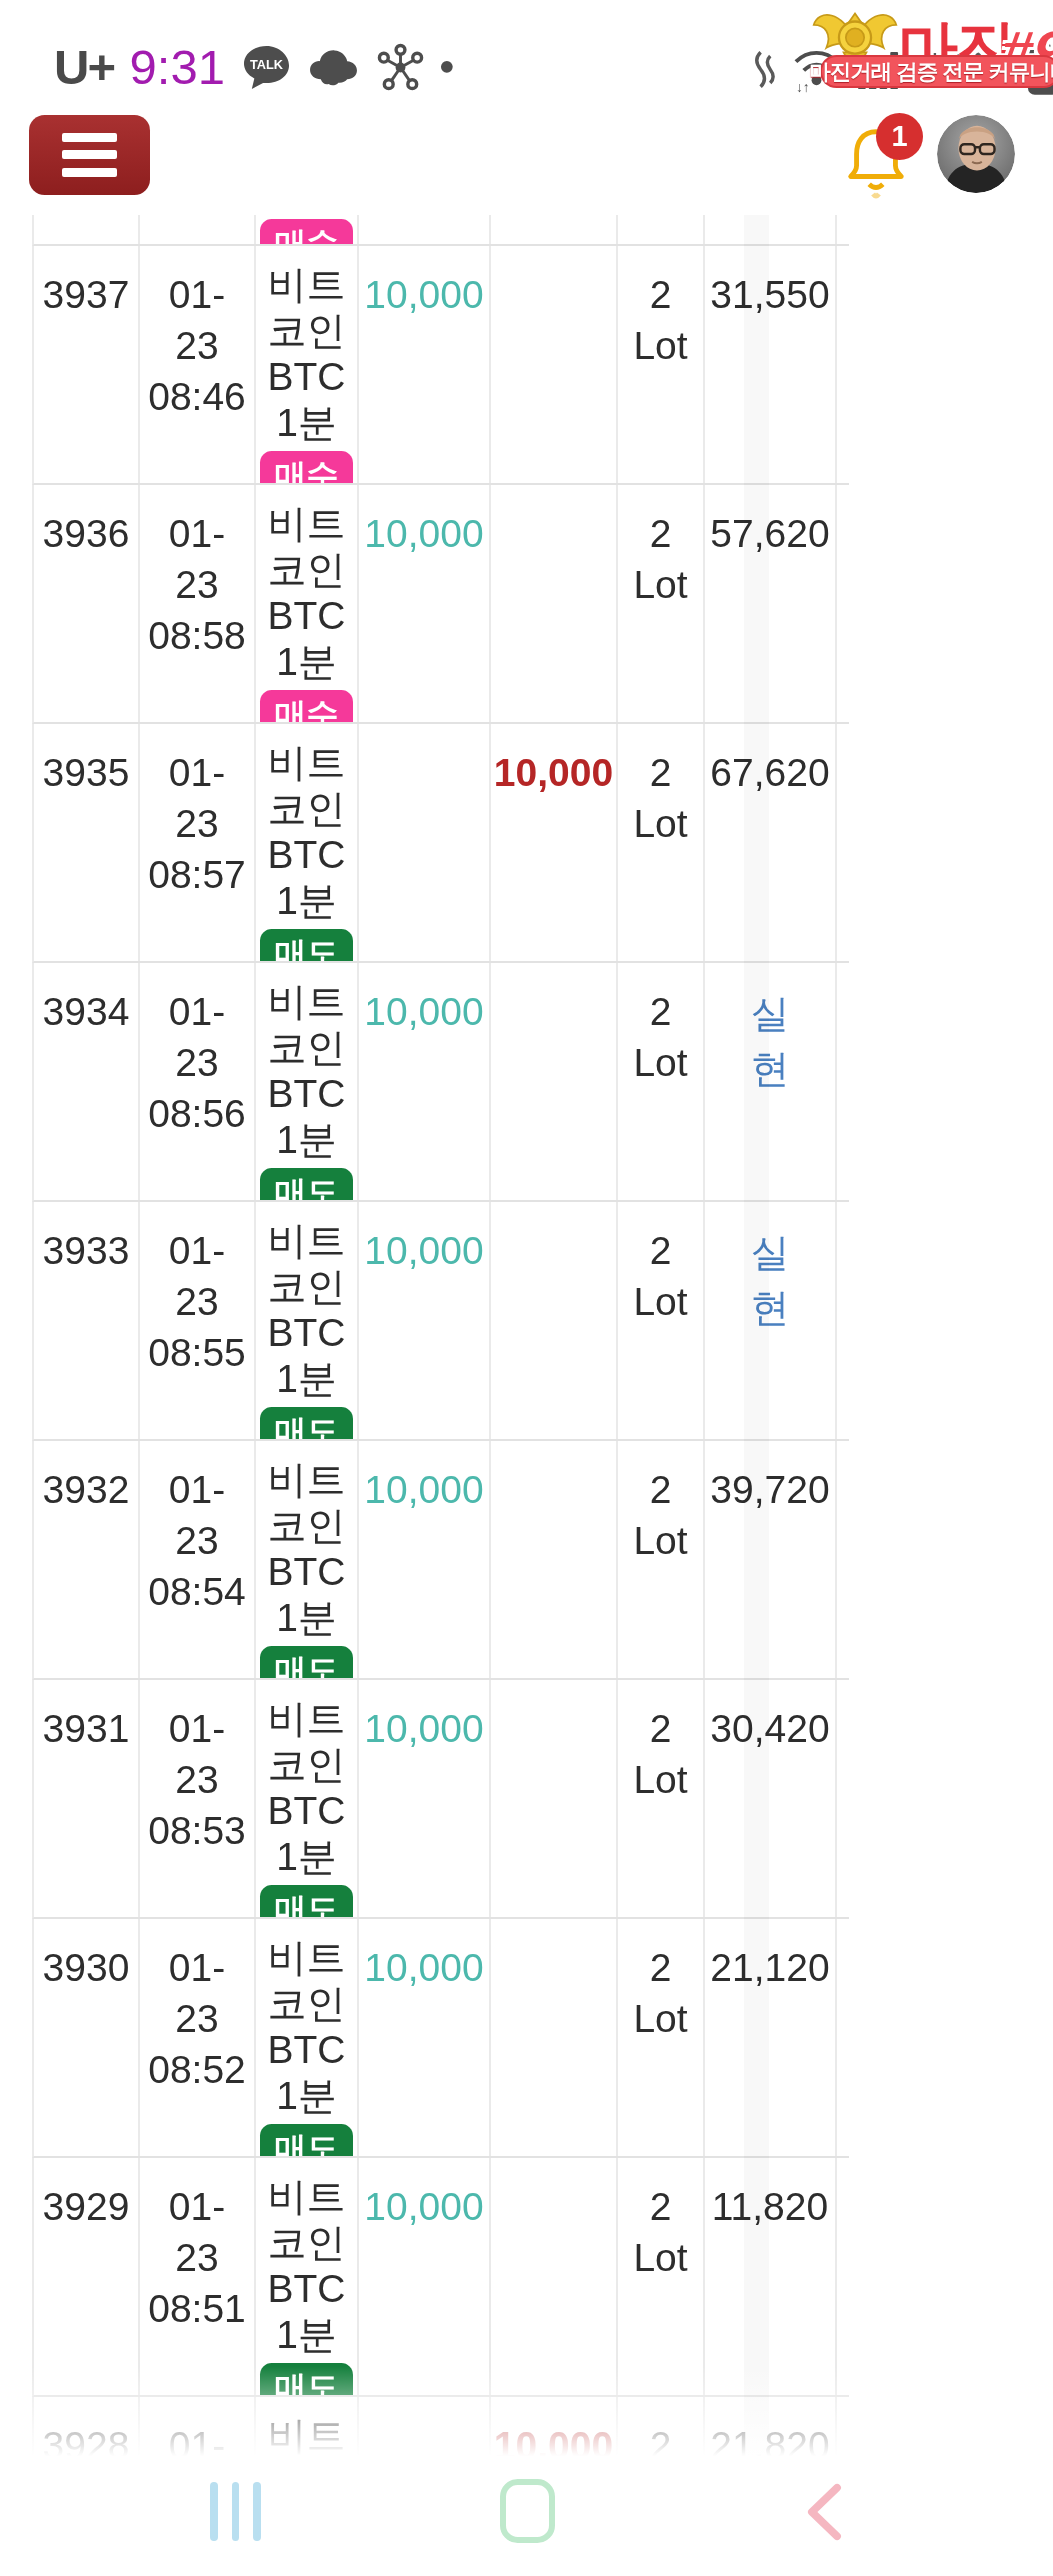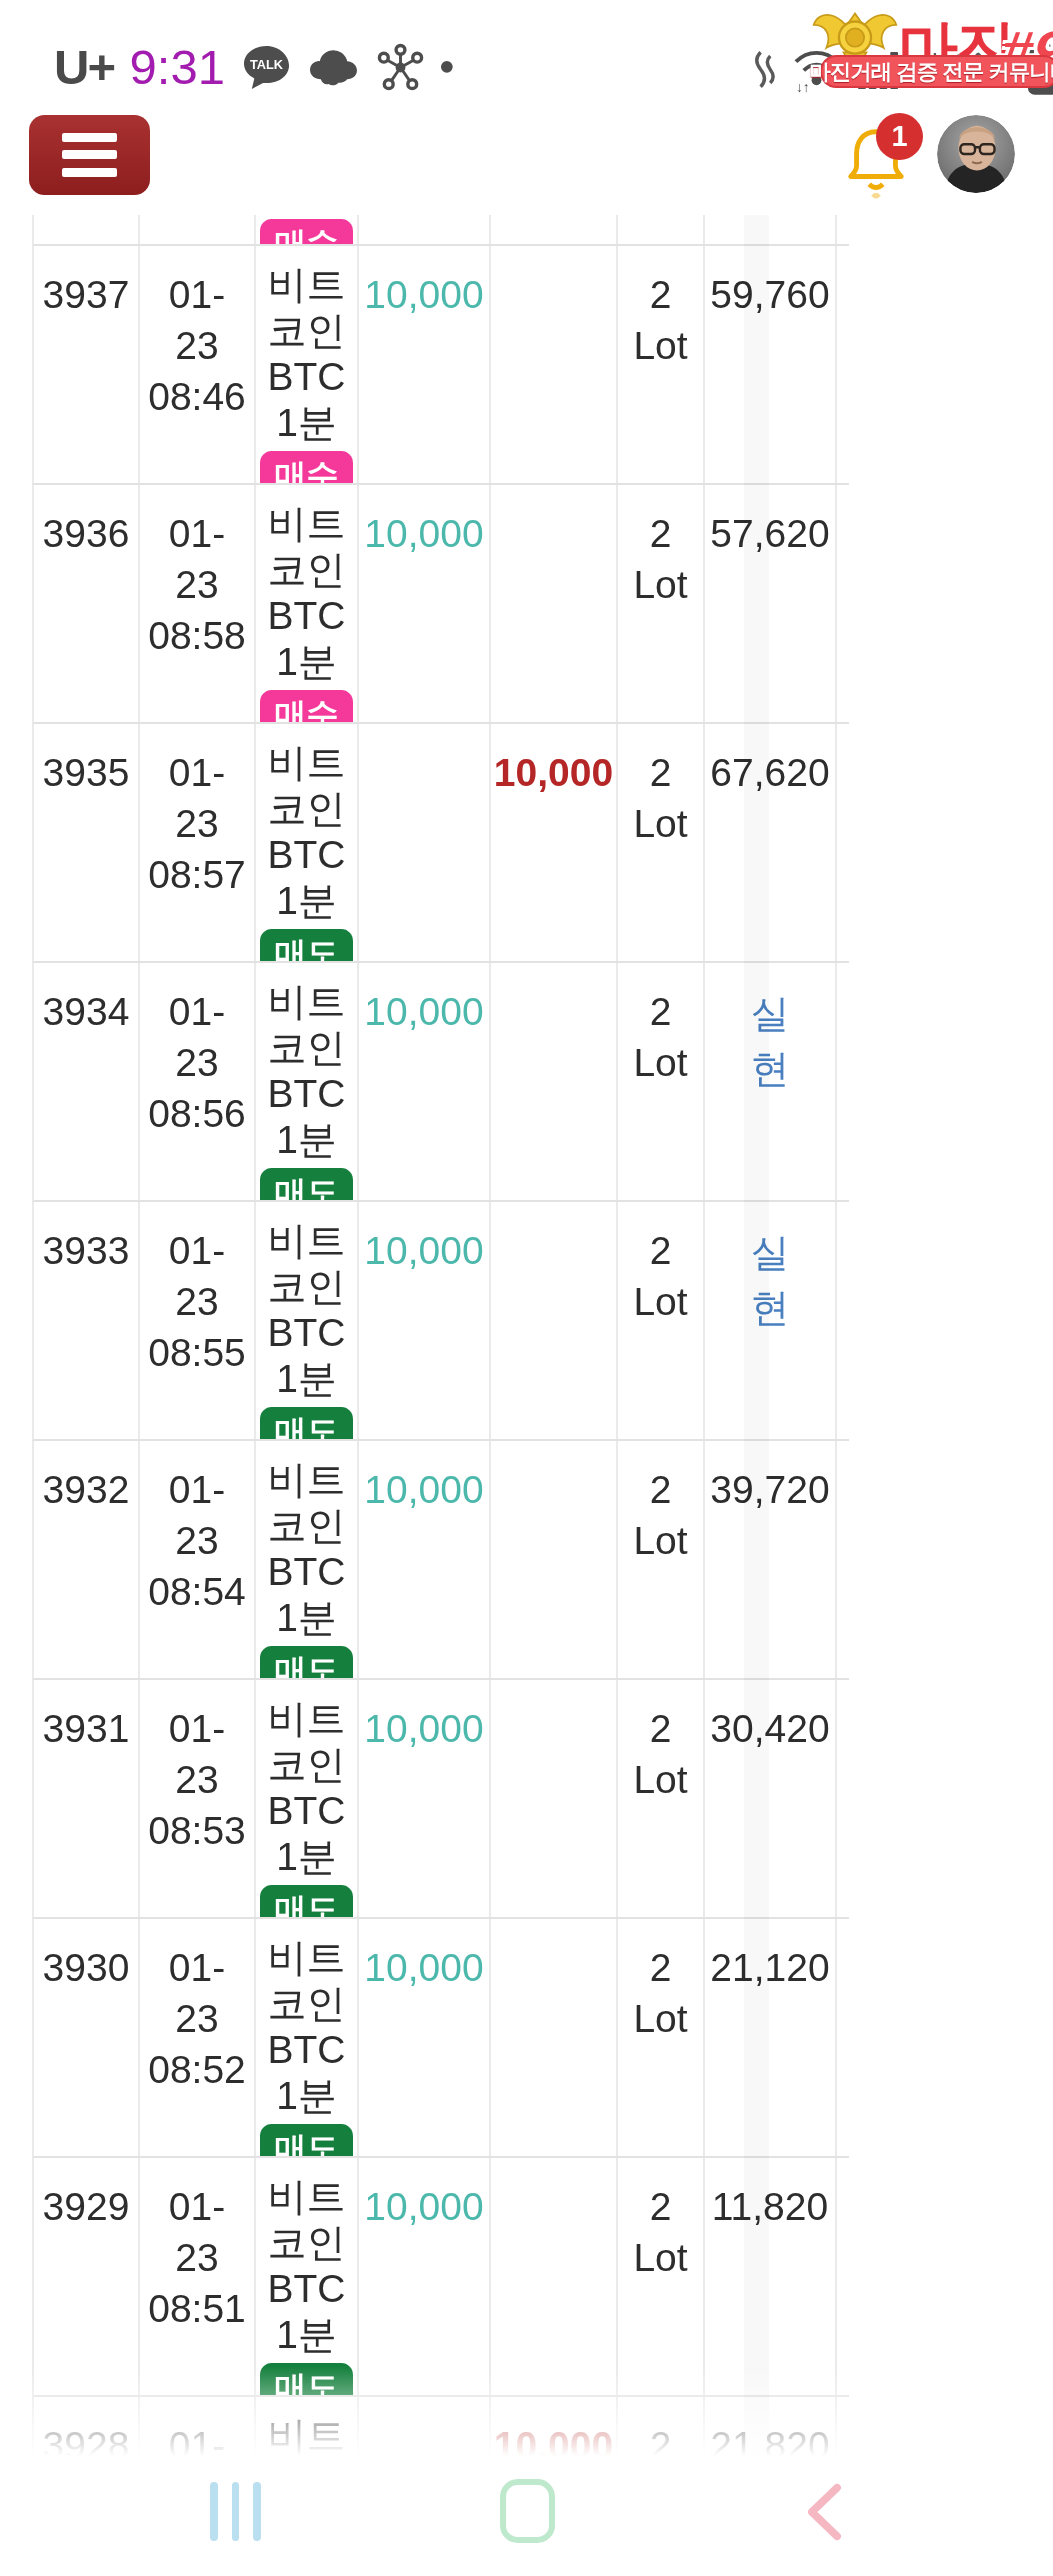--- a/index.html
+++ b/index.html
@@ -235,21 +235,21 @@
           <span class="ln">23</span>
           <span class="ln">08:46</span>
         </div>
         <div class="cell c-name"><span class="ln">비트</span><span class="ln">코인</span><span class="ln">BTC</span><span class="ln">1분</span><span class="badge buy">매수</span></div>
         <div class="cell c-profit">10,000</div>
         <div class="cell c-loss"></div>
         <div class="cell c-lot">
           <span class="ln">2</span>
           <span class="ln">Lot</span>
         </div>
-        <div class="cell c-balance">59,760</div>
+        <div class="cell c-balance">31,550</div>
         <div class="cell c-status realized">
           <span class="ln">실</span>
           <span class="ln">현</span>
         </div>
         <div class="cell c-extra"></div>
       </div>
       <div class="row">
         <div class="cell c-id">3936</div>
         <div class="cell c-date">
           <span class="ln">01-</span>

